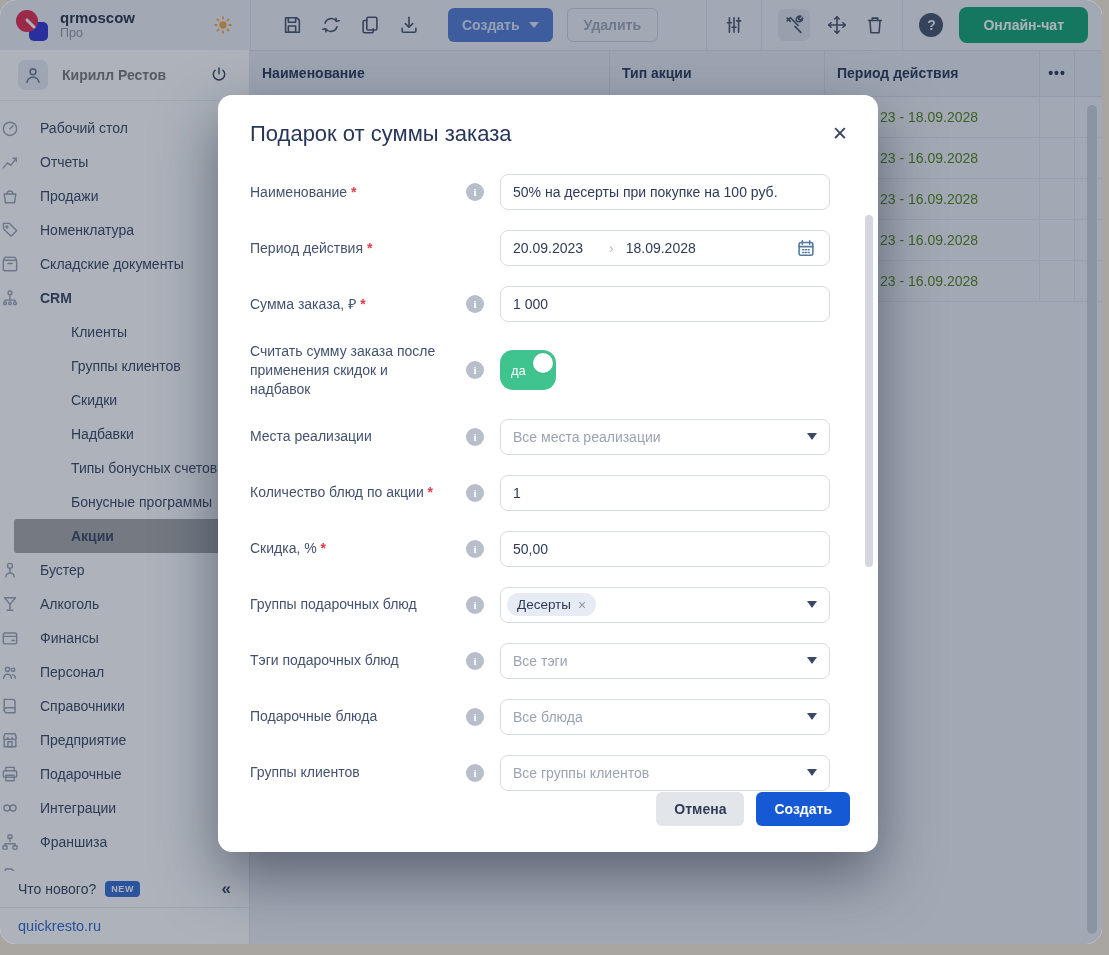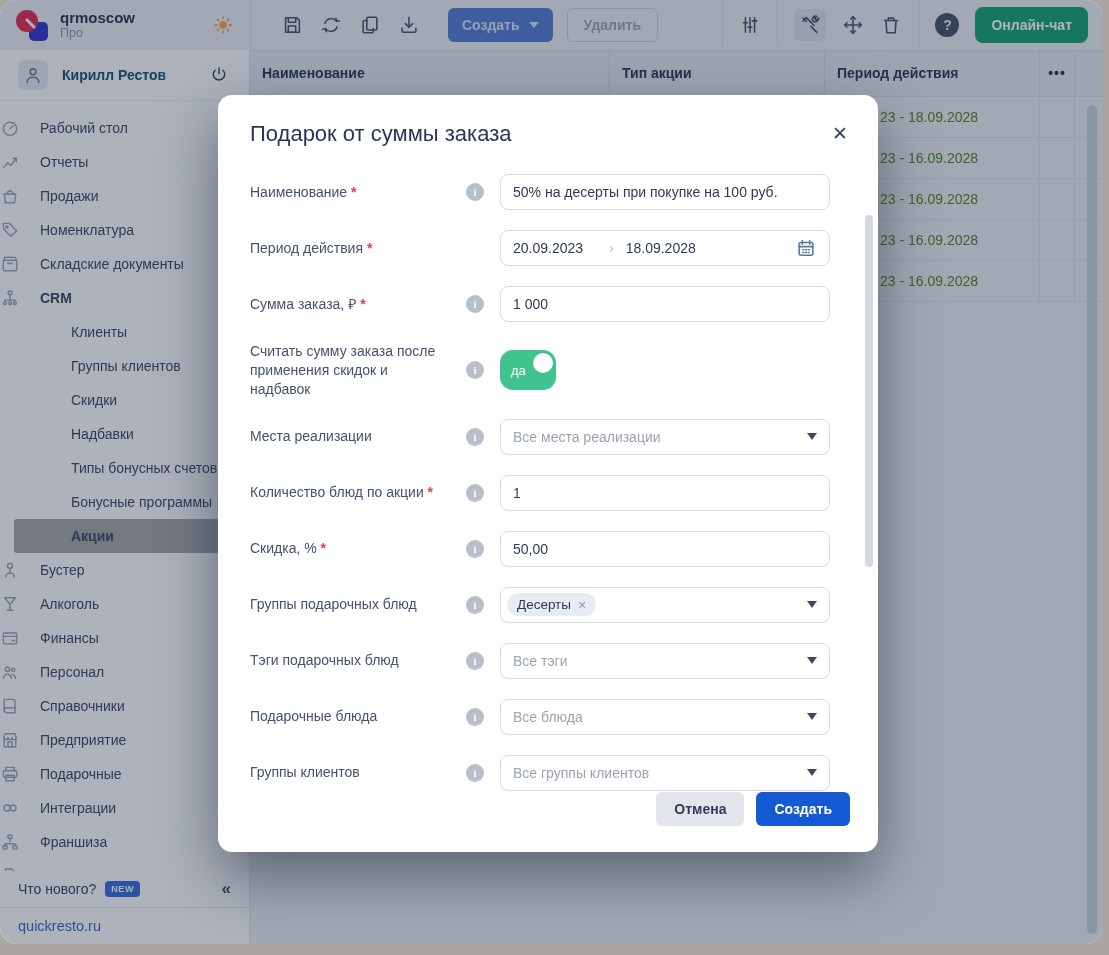--- a/index.html
+++ b/index.html
@@ -20,27 +20,27 @@
   .tb-ic{width:22px;height:22px;color:#3f4b63;cursor:pointer}
   .tb-ic svg,.sun svg,.power svg,.avatar svg,.s-ico svg,.cal svg{width:100%;height:100%;display:block}
   .tb-icons{display:flex;align-items:center;gap:17px;margin-left:30px}
   .btn-create{margin-left:28px;background:#4d76d0;color:rgba(255,255,255,.78);font-size:14px;font-weight:600;padding:0 14px;height:34px;border-radius:6px;display:flex;gap:9px;align-items:center;cursor:pointer}
   .caret-sm{width:0;height:0;border-left:5px solid transparent;border-right:5px solid transparent;border-top:6px solid rgba(255,255,255,.78)}
   .btn-del{margin-left:14px;border:1px solid #c9cfd9;color:#99a2b2;font-size:14px;font-weight:600;padding:0 16px;height:32px;border-radius:6px;display:flex;align-items:center;cursor:pointer}
   .tb-right{margin-left:auto;display:flex;align-items:center;gap:16px;padding-right:14px}
   .vdiv{width:1px;height:50px;background:#d9dee6;align-self:stretch}
   .tools-wrap{background:#dde2ea;border-radius:6px;padding:5px}
   .help{width:24px;height:24px;border-radius:50%;background:#3f4b63;color:#edf0f5;font-weight:700;display:flex;align-items:center;justify-content:center;font-size:14px;cursor:pointer}
-  .btn-chat{background:#0aa06b;color:#fff;font-size:14px;font-weight:600;padding:0 16px;height:36px;border-radius:8px;display:flex;align-items:center;cursor:pointer}
+  .btn-chat{background:#0aa06b;color:#fff;font-size:14px;font-weight:600;padding:0 24px;height:36px;border-radius:8px;display:flex;align-items:center;cursor:pointer}
 
   
   .sidebar{position:absolute;left:0;top:50px;bottom:0;width:250px;background:#fff;border-right:1px solid #e2e6ec;box-sizing:border-box;display:flex;flex-direction:column;z-index:1}
   .user-row{height:50px;flex:0 0 auto;display:flex;align-items:center;padding:0 20px 0 18px;border-bottom:1px solid #eef1f5}
   .avatar{width:30px;height:30px;border-radius:7px;background:#e8ecf2;color:#6b7689;display:flex;align-items:center;justify-content:center;padding:4px;box-sizing:border-box}
-  .user-name{margin-left:14px;font-size:14px;font-weight:600;color:#0c4a6e}
+  .user-name{margin-left:14px;font-size:14px;font-weight:600;color:#737373}
   .power{margin-left:auto;width:20px;height:20px;color:#2c3a55;cursor:pointer}
   .side-list{padding-top:10px;flex:1 1 auto;overflow:hidden}
   .s-item{height:34px;display:flex;align-items:center;cursor:pointer}
   .s-ico{width:20px;height:20px;color:#97a0b1;margin-right:20px;flex:0 0 auto}
   .s-lbl{font-size:14px;color:#32405c;white-space:nowrap}
   .s-item.bold .s-lbl{font-weight:700}
   .s-item.child{padding-left:71px}
   .s-item.sel{background:#a3a3a3;border-radius:3px;margin:0 16px 0 14px;padding-left:57px}
   .s-item.sel .s-lbl{font-weight:700}
   .side-foot{flex:0 0 auto}

